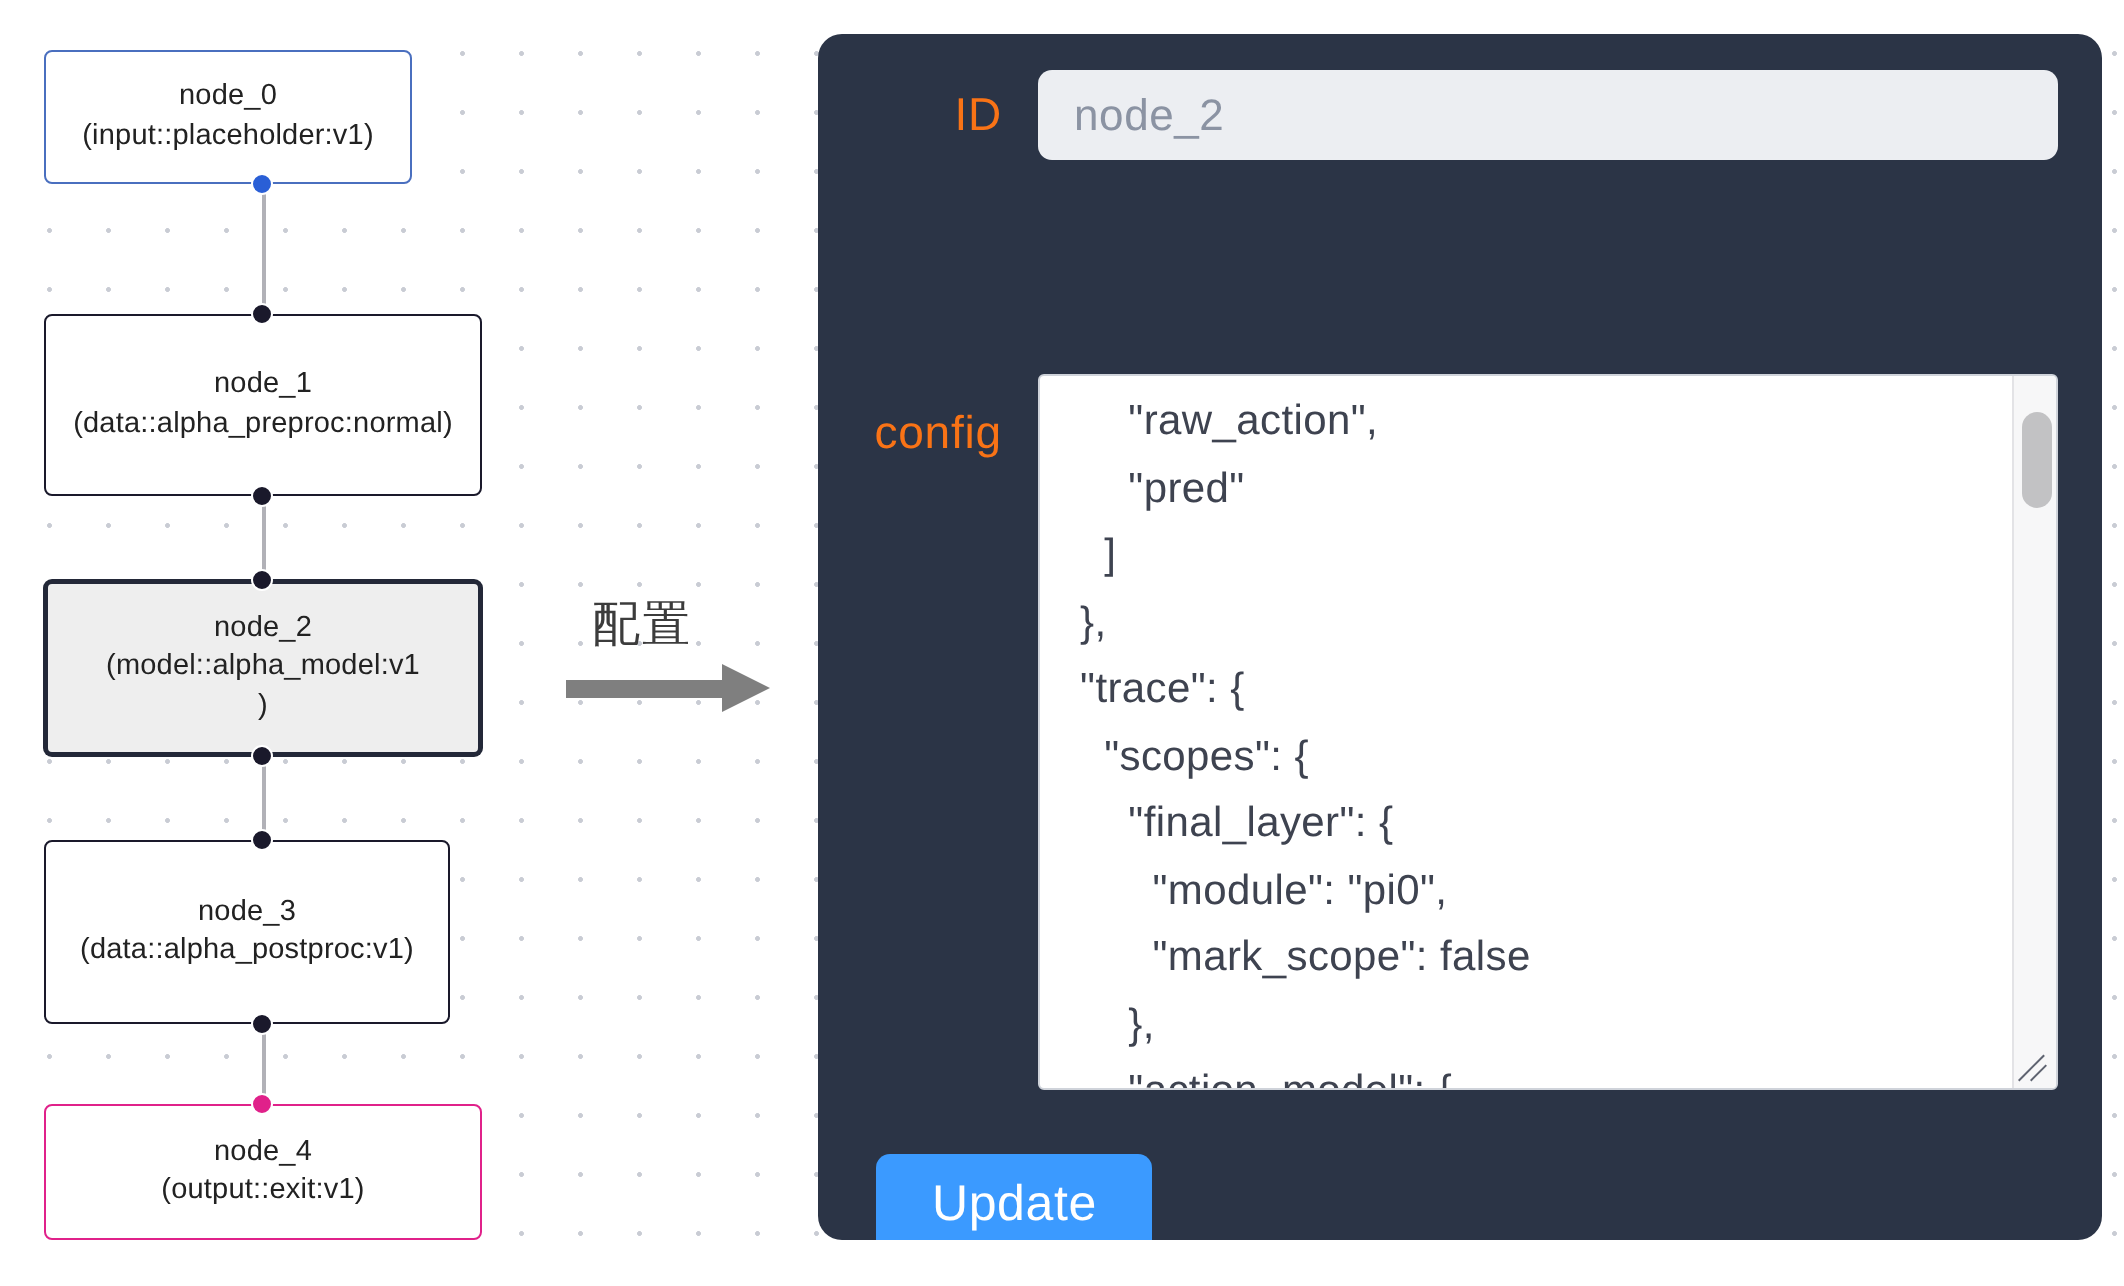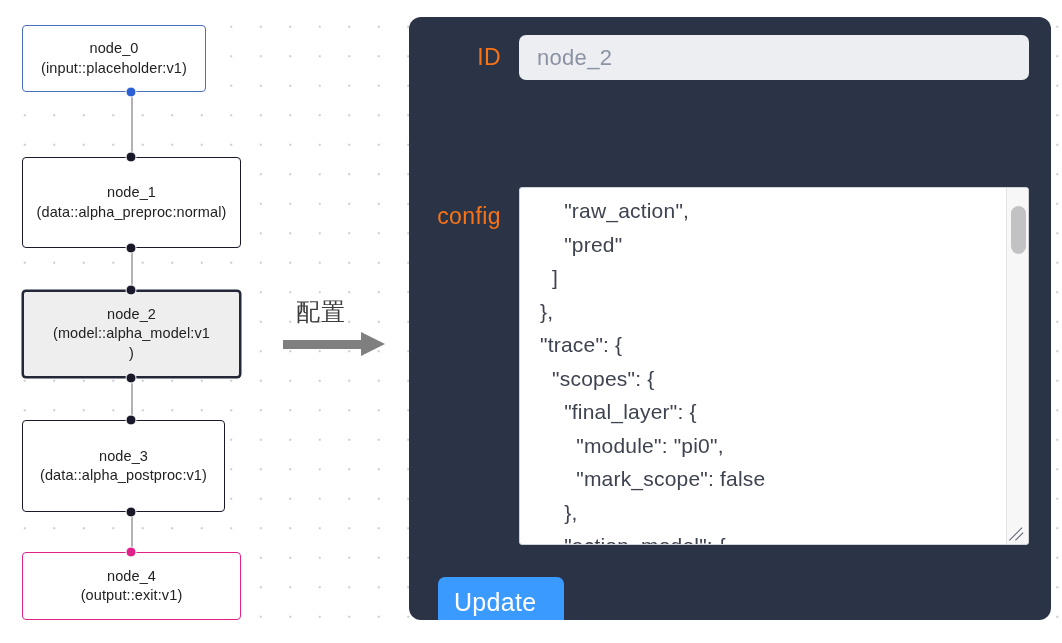--- a/index.html
+++ b/index.html
@@ -138,21 +138,21 @@
     content:"";position:absolute;background:#5e6370;height:1.4px;
     transform:rotate(-45deg);transform-origin:0 0;
   }
   .config-resize:before{width:18px;left:2px;top:17px;}
   .config-resize:after{width:11px;left:8px;top:17px;}
 
   #update-button{
     position:absolute;left:29px;top:560px;
     background:#3b9aff;color:#ffffff;
     border:none;border-radius:7px;
-    padding:13px 28px 16px 16px;
+    padding:13px 28px 16px 28px;
     font-size:25px;font-family:"Liberation Sans", sans-serif;
     letter-spacing:.3px;
     cursor:pointer;
     line-height:1;
   }
 
   
   #watermark{
     position:absolute;left:0;top:0;width:1062px;height:643px;
     pointer-events:none;z-index:8;

